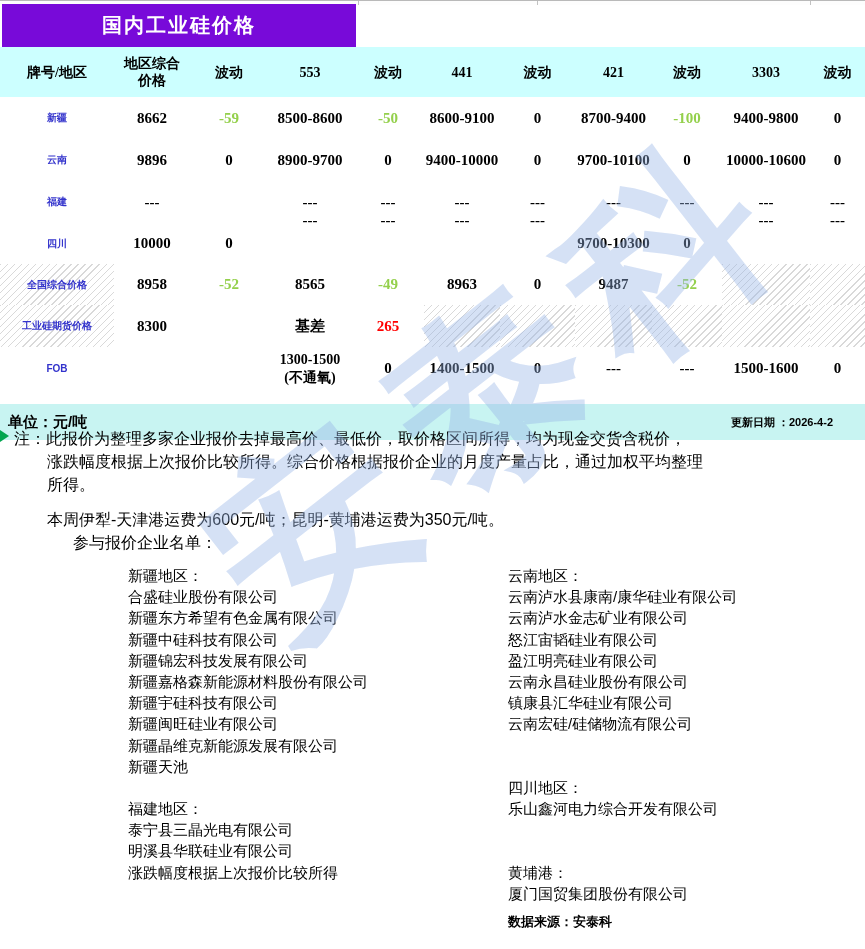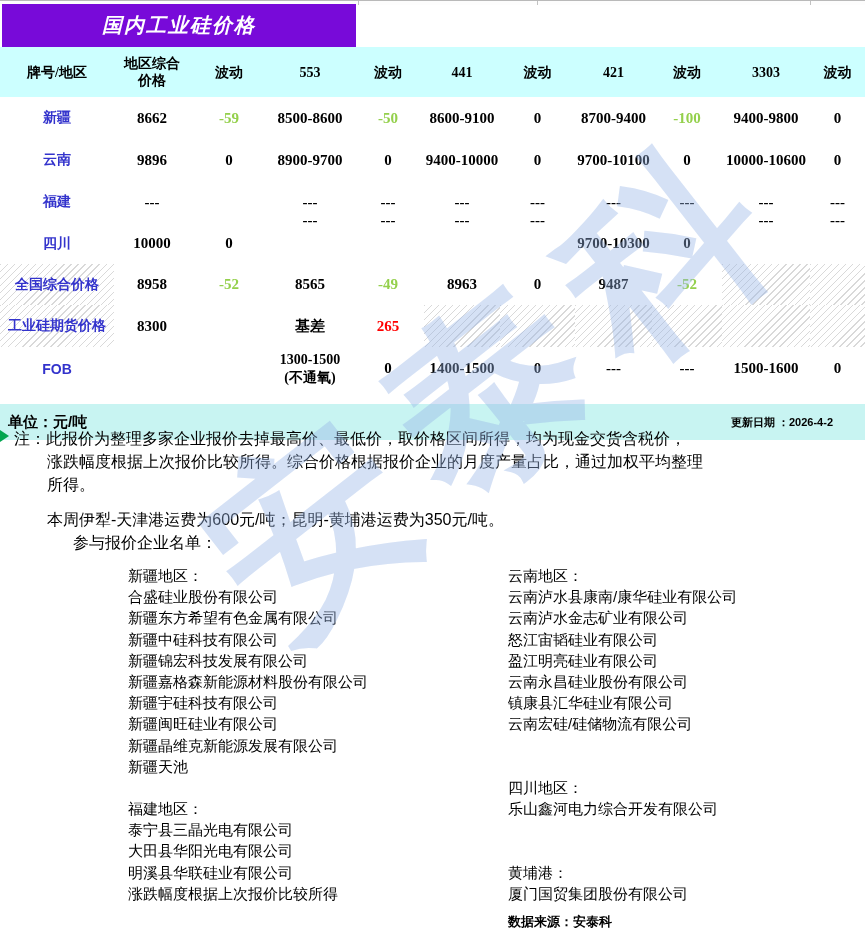--- a/index.html
+++ b/index.html
@@ -4,30 +4,30 @@
 <style>
   html,body{margin:0;padding:0;}
   body{width:865px;height:949px;position:relative;background:#ffffff;
        font-family:"Liberation Sans",sans-serif;color:#000;overflow:hidden;}
 
   .top-strip{position:absolute;left:0;top:0;width:865px;height:4px;background:#fdfdfd;
              border-top:1px solid #b9b9b9;}
   .tick{position:absolute;top:0;width:1px;height:4px;background:#c2c2c2;}
 
   .banner{position:absolute;left:2px;top:4px;width:354px;height:43px;background:#780AD9;
-          display:flex;align-items:center;justify-content:center;font-style:italic;}
+          display:flex;align-items:center;justify-content:center;}
   .banner span{color:#fff;font-size:20px;font-weight:bold;letter-spacing:2px;}
 
   .grid{position:absolute;left:0;top:47px;width:865px;display:grid;
         grid-template-columns:114px 76px 78px 84px 72px 76px 75px 77px 70px 88px 55px;
         grid-template-rows:50px 42px 42px 42px 41px 41px 42px 43px;}
   .cell{display:flex;align-items:center;justify-content:center;text-align:center;
         font-family:"Liberation Serif",serif;font-weight:bold;font-size:15px;background:#fff;}
   .hcell{background:#CCFFFF;font-size:14px;white-space:pre-line;line-height:17px;}
-  .lbl{color:#3333CC;font-family:"Liberation Sans",sans-serif;font-size:14px;background:#fff;}
+  .lbl{color:#3333CC;font-family:"Liberation Sans",sans-serif;font-size:10px;background:#fff;}
   .green{color:#94D04C;}
   .red{color:#FF0000;}
   .hatch{background-image:repeating-linear-gradient(135deg,#d9d9d9 0px,#d9d9d9 1px,#ffffff 1px,#ffffff 5px);}
   .raised{align-items:flex-start;}
   .raised i{font-style:normal;position:relative;top:-11px;}
   .two{white-space:pre-line;font-size:14px;line-height:18px;}
   .cn{font-family:Liberation Serif, serif;text-align:center;}
 
   .band{position:absolute;left:0;top:404px;width:865px;height:36px;background:#C8F4F2;}
   .band .unit{position:absolute;left:8px;top:0;height:36px;display:flex;align-items:center;
@@ -193,21 +193,20 @@
     <div class="">新疆中硅科技有限公司</div>
     <div class="">新疆锦宏科技发展有限公司</div>
     <div class="">新疆嘉格森新能源材料股份有限公司</div>
     <div class="">新疆宇硅科技有限公司</div>
     <div class="">新疆闽旺硅业有限公司</div>
     <div class="">新疆晶维克新能源发展有限公司</div>
     <div class="">新疆天池</div>
     <div class="">&nbsp;</div>
     <div class="">福建地区：</div>
     <div class="">泰宁县三晶光电有限公司</div>
-    <div class="">大田县华阳光电有限公司</div>
     <div class="">明溪县华联硅业有限公司</div>
     <div class="">涨跌幅度根据上次报价比较所得</div>
   </div>
 <div class="col col-right">
     <div class="">云南地区：</div>
     <div class="">云南泸水县康南/康华硅业有限公司</div>
     <div class="">云南泸水金志矿业有限公司</div>
     <div class="">怒江宙韬硅业有限公司</div>
     <div class="">盈江明亮硅业有限公司</div>
     <div class="">云南永昌硅业股份有限公司</div>

